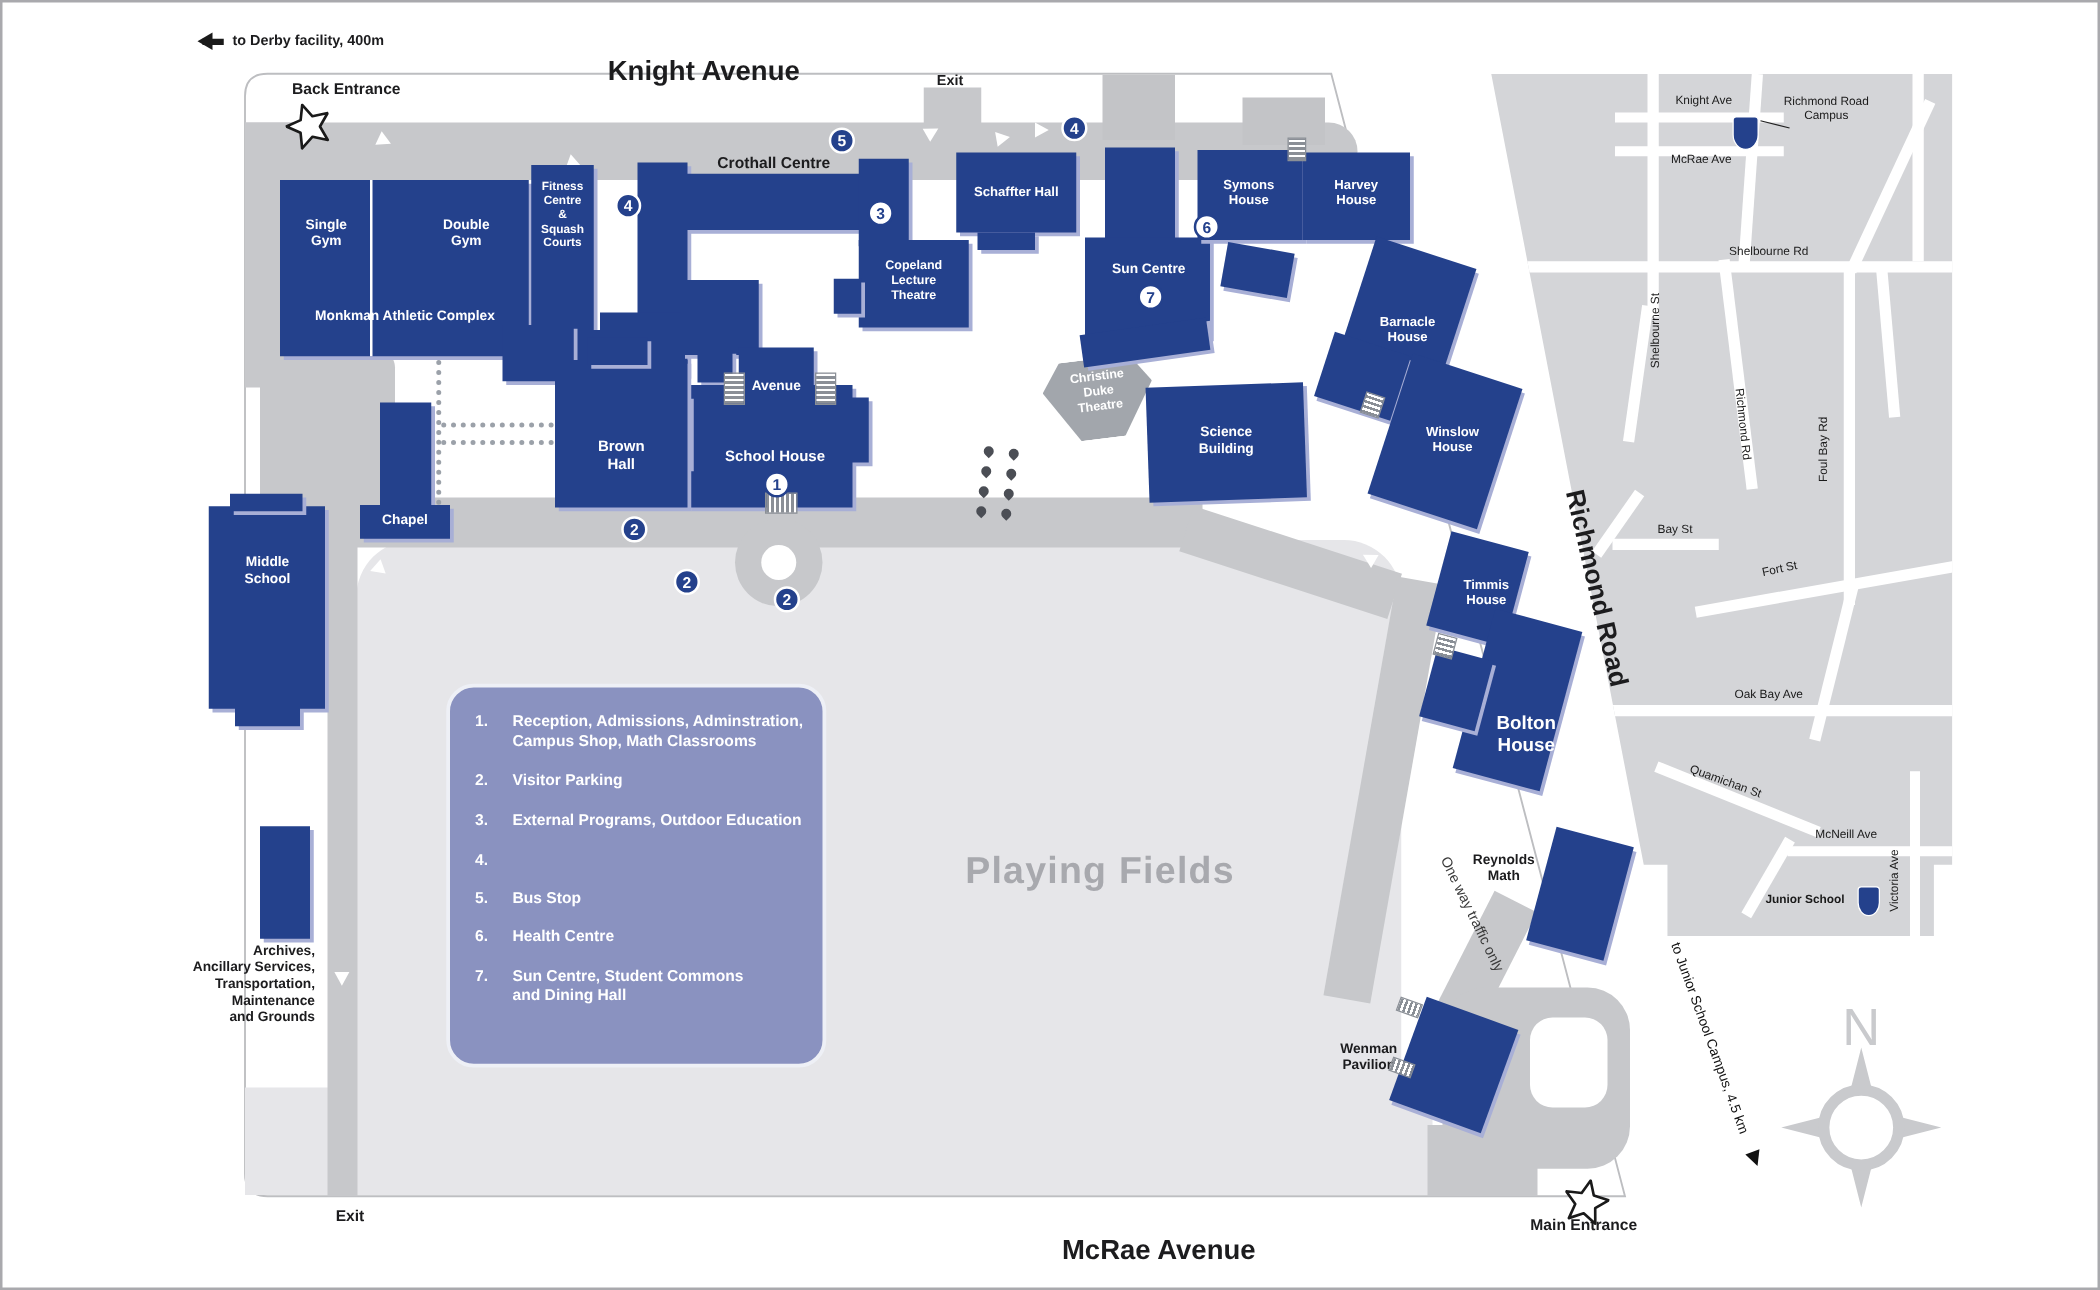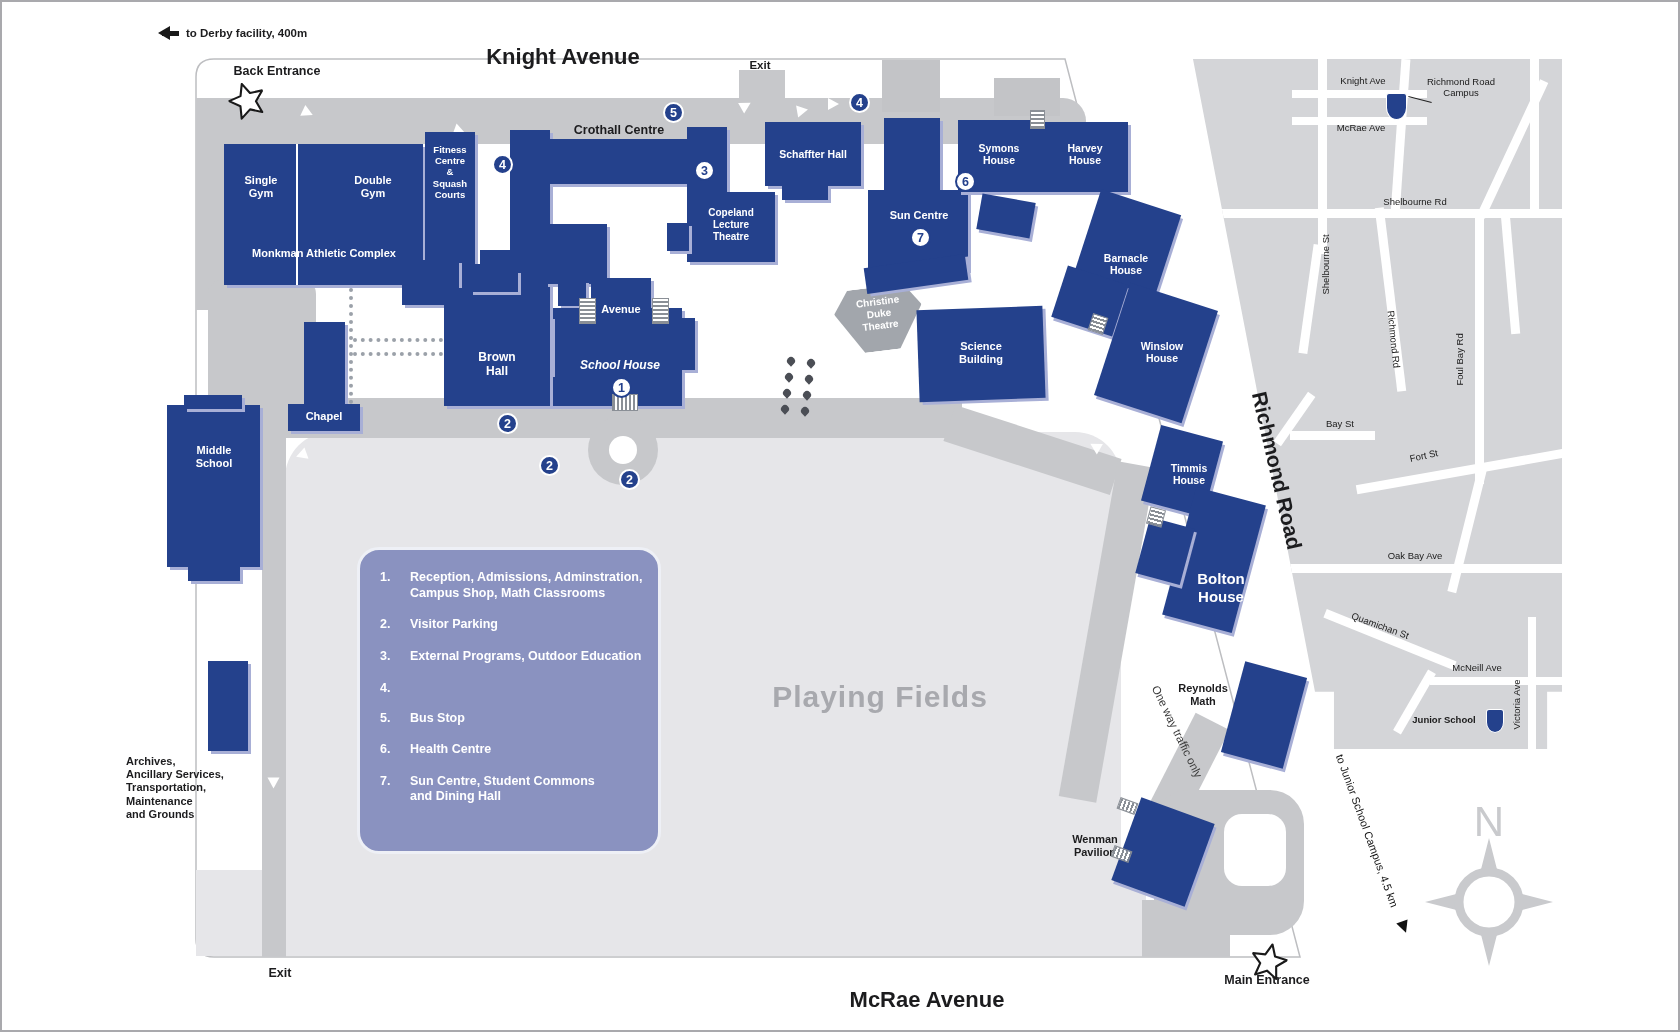--- a/index.html
+++ b/index.html
@@ -167,36 +167,36 @@
   <div class="wl" style="left:944px;top:338px;width:70px;font-size:11px;">Science
 Building</div>
 
   <div class="b" style="left:589px;top:276px;width:60px;height:62px;"></div>
   <div class="b" style="left:548px;top:306px;width:132px;height:98px;"></div>
   <div class="b" style="left:531px;top:314px;width:19px;height:58px;"></div>
   <div class="b" style="left:679px;top:316px;width:14px;height:52px;"></div>
   <div class="b" style="left:442px;top:286px;width:106px;height:118px;"></div>
   <div class="b" style="left:468px;top:268px;width:48px;height:22px;"></div>
   <div class="wl" style="left:589px;top:301px;width:60px;font-size:11px;">Avenue</div>
-  <div class="wl" style="left:562px;top:356px;width:112px;font-size:12px;font-style:italic;">School House</div>
+  <div class="wl" style="left:562px;top:356px;width:112px;font-size:12px;">School House</div>
   <div class="wl" style="left:460px;top:348px;width:70px;font-size:12px;">Brown
 Hall</div>
 
   <div class="b" style="left:302px;top:320px;width:41px;height:86px;"></div>
   <div class="b" style="left:286px;top:402px;width:72px;height:27px;"></div>
   <div class="wl" style="left:286px;top:408px;width:72px;font-size:11px;">Chapel</div>
 
   <div class="b" style="left:165px;top:403px;width:93px;height:162px;"></div>
   <div class="b" style="left:182px;top:393px;width:58px;height:14px;"></div>
   <div class="b" style="left:186px;top:563px;width:52px;height:16px;"></div>
   <div class="wl" style="left:172px;top:442px;width:80px;font-size:11px;">Middle
 School</div>
 
   <div class="b" style="left:206px;top:659px;width:40px;height:90px;"></div>
-  <div class="dl" style="left:124px;top:753px;width:126px;font-size:11px;text-align:left;">Archives,
+  <div class="dl" style="left:124px;top:753px;width:126px;font-size:11px;text-align:right;">Archives,
 Ancillary Services,
 Transportation,
 Maintenance
 and Grounds</div>
 
   <div class="b" style="left:1148px;top:430px;width:64px;height:78px;transform:rotate(15deg);"></div>
   <div class="b" style="left:1176px;top:492px;width:72px;height:132px;transform:rotate(15deg);"></div>
   <div class="b" style="left:1140px;top:520px;width:46px;height:58px;transform:rotate(15deg);"></div>
   <div class="wl" style="left:1152px;top:460px;width:70px;font-size:10.5px;">Timmis
 House</div>

